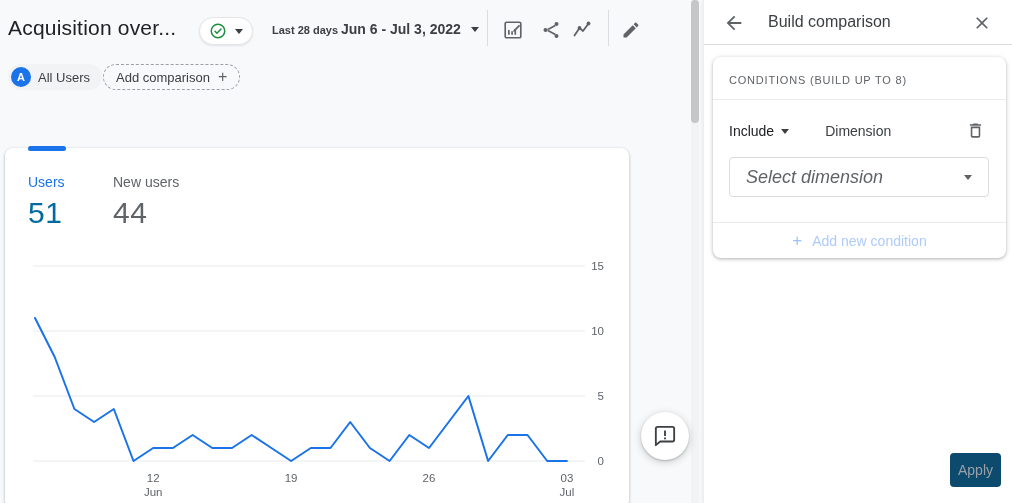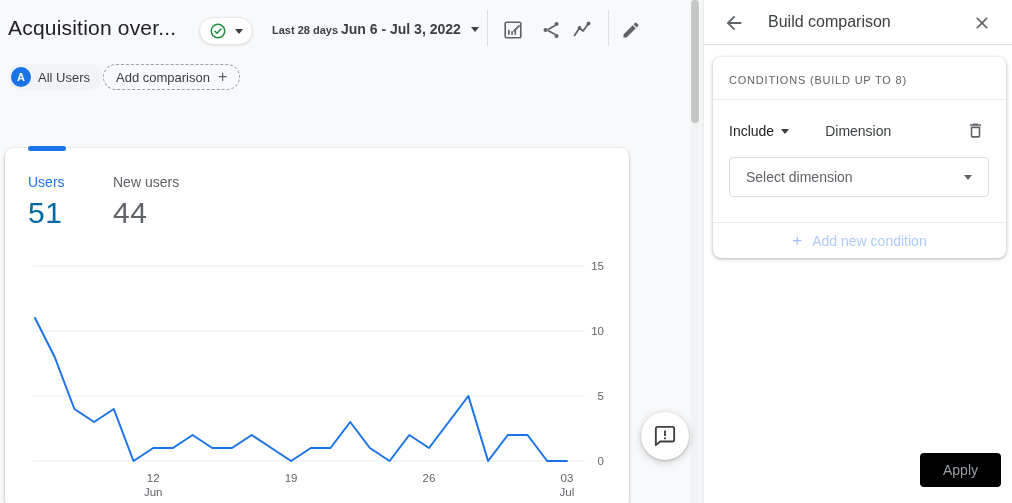--- a/index.html
+++ b/index.html
@@ -69,27 +69,27 @@
                border-radius:8px; box-shadow:0 1px 3px rgba(60,64,67,.3), 0 1px 4px 1px rgba(60,64,67,.1); }
   .cond-header { position:absolute; left:16px; top:17px; font-size:11px; letter-spacing:.8px; color:#5f6368; }
   .hdiv { position:absolute; left:0; width:100%; height:1px; background:#e8eaed; }
   .include-row { position:absolute; left:16px; top:66px; display:flex; align-items:center; gap:8px; }
   .include-label { font-size:14px; color:#202124; font-weight:500; cursor:pointer; display:flex; align-items:center; gap:7px; }
   .dimension-label { font-size:14px; color:#3c4043; margin-left:28px; }
   .trash-btn { position:absolute; right:20px; top:64px; width:20px; height:20px; cursor:pointer; }
   .select-box { position:absolute; left:16px; top:100px; width:260px; height:40px; border:1px solid #dadce0;
                 border-radius:4px; display:flex; align-items:center; justify-content:space-between;
                 padding:0 16px; cursor:pointer; }
-  .select-box .placeholder { font-size:14px; color:#5f6368; }
+  .select-box .placeholder { font-size:18px; color:#5f6368;font-style:italic; }
   .add-row { position:absolute; left:0; top:166px; width:100%; height:35px; display:flex; align-items:center;
              justify-content:center; gap:10px; cursor:default; }
   .add-row .plus { font-size:17px; color:#9fc0f8; }
   .add-row .add-label { font-size:14px; font-weight:500; color:#aecbfa;text-align:right; }
 
-  .apply-btn { position:absolute; right:11px; bottom:16px; padding:9px 23px; background:#000000;
+  .apply-btn { position:absolute; right:11px; bottom:16px; padding:9px 8px; background:#0c4a6e;
                color:#9aa0a6; font-size:14px; font-weight:500; border:none; border-radius:4px;
                font-family:"Liberation Sans", sans-serif; }
 </style>
 </head>
 <body>
 
 <div class="main">
 
   <div class="page-title">Acquisition over...</div>
 

